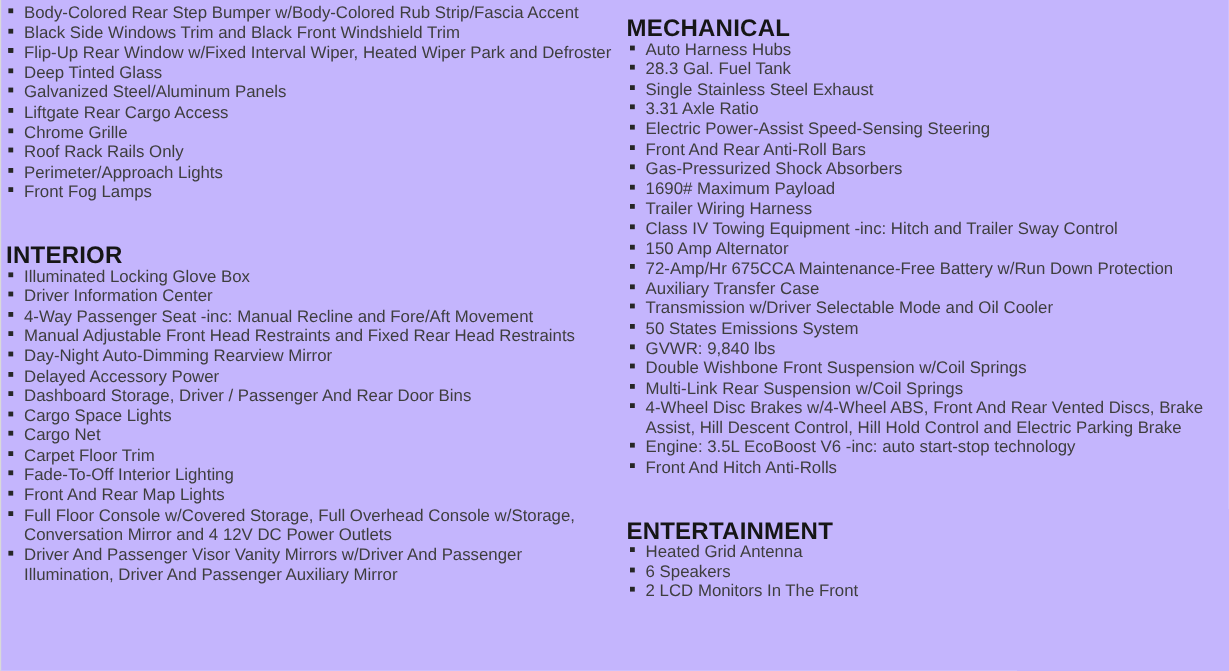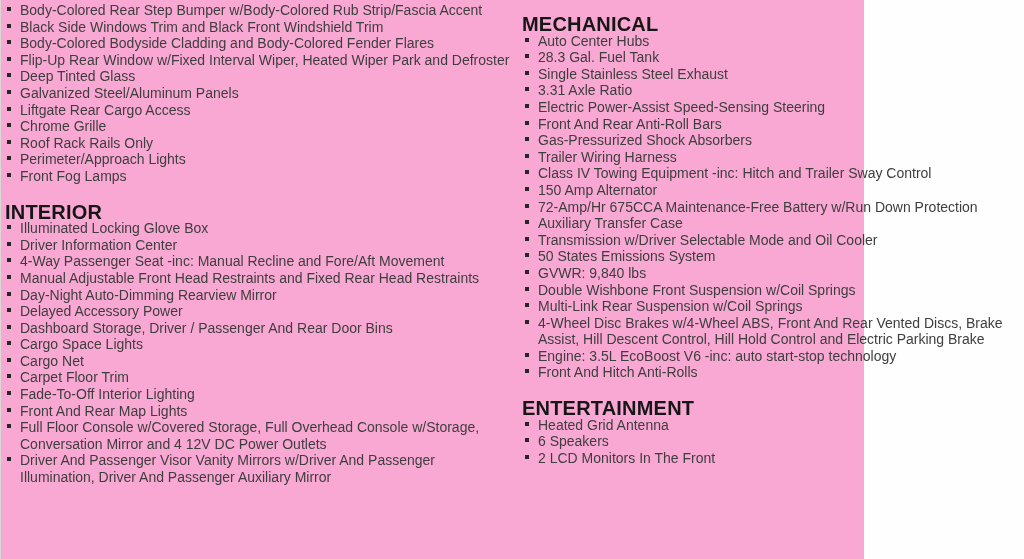--- a/index.html
+++ b/index.html
@@ -8,23 +8,23 @@
   }
   body {
     width: 1024px;
     height: 559px;
     background: #fefefe;
     font-family: "Liberation Sans", sans-serif;
     overflow: hidden;
   }
   .page {
     position: relative;
-    width: 864px;
+    width: 1024px;
     height: 559px;
-    background: #f9a8d4;
+    background: #c4b5fd;
   }
   .edge-line {
     position: absolute;
     left: 0;
     top: 0;
     width: 1px;
     height: 559px;
     background: #d9d9d9;
   }
   .col {
@@ -37,21 +37,21 @@
     left: 5px;
     top: 2px;
     width: 507px;
   }
   .col-right {
     left: 522px;
     top: 16px;
     width: 494px;
   }
   .sec + .sec {
-    margin-top: 19px;
+    margin-top: 37px;
   }
   .section-heading {
     margin: 0;
     font-size: 20px;
     line-height: 16.6px;
     font-weight: bold;
     color: #161616;
     letter-spacing: 0.2px;
   }
   ul.feature-list {
@@ -84,21 +84,21 @@
 </head>
 <body>
 
 <div class="page">
   <div class="edge-line"></div>
   <div class="col col-left" style="color: rgb(62, 62, 62);">
       <section class="sec">
         <ul class="feature-list">
           <li class="feature-item"><span class="bullet" style="background: rgb(38, 38, 38);"></span><span class="item-text">Body-Colored Rear Step Bumper w/Body-Colored Rub Strip/Fascia Accent</span></li>
           <li class="feature-item"><span class="bullet" style="background: rgb(38, 38, 38);"></span><span class="item-text">Black Side Windows Trim and Black Front Windshield Trim</span></li>
-          <li class="feature-item"><span class="bullet" style="background: rgb(38, 38, 38);"></span><span class="item-text">Body-Colored Bodyside Cladding and Body-Colored Fender Flares</span></li>
+          <li class="feature-item"><span class="bullet" style="background: rgb(38, 38, 38);"></span></li>
           <li class="feature-item"><span class="bullet" style="background: rgb(38, 38, 38);"></span><span class="item-text">Flip-Up Rear Window w/Fixed Interval Wiper, Heated Wiper Park and Defroster</span></li>
           <li class="feature-item"><span class="bullet" style="background: rgb(38, 38, 38);"></span><span class="item-text">Deep Tinted Glass</span></li>
           <li class="feature-item"><span class="bullet" style="background: rgb(38, 38, 38);"></span><span class="item-text">Galvanized Steel/Aluminum Panels</span></li>
           <li class="feature-item"><span class="bullet" style="background: rgb(38, 38, 38);"></span><span class="item-text">Liftgate Rear Cargo Access</span></li>
           <li class="feature-item"><span class="bullet" style="background: rgb(38, 38, 38);"></span><span class="item-text">Chrome Grille</span></li>
           <li class="feature-item"><span class="bullet" style="background: rgb(38, 38, 38);"></span><span class="item-text">Roof Rack Rails Only</span></li>
           <li class="feature-item"><span class="bullet" style="background: rgb(38, 38, 38);"></span><span class="item-text">Perimeter/Approach Lights</span></li>
           <li class="feature-item"><span class="bullet" style="background: rgb(38, 38, 38);"></span><span class="item-text">Front Fog Lamps</span></li>
         </ul>
       </section>
@@ -119,27 +119,28 @@
           <li class="feature-item"><span class="bullet" style="background: rgb(38, 38, 38);"></span><span class="item-text">Front And Rear Map Lights</span></li>
           <li class="feature-item"><span class="bullet" style="background: rgb(38, 38, 38);"></span><span class="item-text">Full Floor Console w/Covered Storage, Full Overhead Console w/Storage, Conversation Mirror and 4 12V DC Power Outlets</span></li>
           <li class="feature-item"><span class="bullet" style="background: rgb(38, 38, 38);"></span><span class="item-text">Driver And Passenger Visor Vanity Mirrors w/Driver And Passenger Illumination, Driver And Passenger Auxiliary Mirror</span></li>
         </ul>
       </section>
     </div>
   <div class="col col-right" style="color: rgb(62, 62, 62);">
       <section class="sec">
         <h2 class="section-heading" style="color: rgb(22, 22, 22);">MECHANICAL</h2>
         <ul class="feature-list">
-          <li class="feature-item"><span class="bullet" style="background: rgb(38, 38, 38);"></span><span class="item-text">Auto Center Hubs</span></li>
+          <li class="feature-item"><span class="bullet" style="background: rgb(38, 38, 38);"></span><span class="item-text">Auto Harness Hubs</span></li>
           <li class="feature-item"><span class="bullet" style="background: rgb(38, 38, 38);"></span><span class="item-text">28.3 Gal. Fuel Tank</span></li>
           <li class="feature-item"><span class="bullet" style="background: rgb(38, 38, 38);"></span><span class="item-text">Single Stainless Steel Exhaust</span></li>
           <li class="feature-item"><span class="bullet" style="background: rgb(38, 38, 38);"></span><span class="item-text">3.31 Axle Ratio</span></li>
           <li class="feature-item"><span class="bullet" style="background: rgb(38, 38, 38);"></span><span class="item-text">Electric Power-Assist Speed-Sensing Steering</span></li>
           <li class="feature-item"><span class="bullet" style="background: rgb(38, 38, 38);"></span><span class="item-text">Front And Rear Anti-Roll Bars</span></li>
           <li class="feature-item"><span class="bullet" style="background: rgb(38, 38, 38);"></span><span class="item-text">Gas-Pressurized Shock Absorbers</span></li>
+          <li class="feature-item"><span class="bullet" style="background: rgb(38, 38, 38);"></span><span class="item-text">1690# Maximum Payload</span></li>
           <li class="feature-item"><span class="bullet" style="background: rgb(38, 38, 38);"></span><span class="item-text">Trailer Wiring Harness</span></li>
           <li class="feature-item"><span class="bullet" style="background: rgb(38, 38, 38);"></span><span class="item-text">Class IV Towing Equipment -inc: Hitch and Trailer Sway Control</span></li>
           <li class="feature-item"><span class="bullet" style="background: rgb(38, 38, 38);"></span><span class="item-text">150 Amp Alternator</span></li>
           <li class="feature-item"><span class="bullet" style="background: rgb(38, 38, 38);"></span><span class="item-text">72-Amp/Hr 675CCA Maintenance-Free Battery w/Run Down Protection</span></li>
           <li class="feature-item"><span class="bullet" style="background: rgb(38, 38, 38);"></span><span class="item-text">Auxiliary Transfer Case</span></li>
           <li class="feature-item"><span class="bullet" style="background: rgb(38, 38, 38);"></span><span class="item-text">Transmission w/Driver Selectable Mode and Oil Cooler</span></li>
           <li class="feature-item"><span class="bullet" style="background: rgb(38, 38, 38);"></span><span class="item-text">50 States Emissions System</span></li>
           <li class="feature-item"><span class="bullet" style="background: rgb(38, 38, 38);"></span><span class="item-text">GVWR: 9,840 lbs</span></li>
           <li class="feature-item"><span class="bullet" style="background: rgb(38, 38, 38);"></span><span class="item-text">Double Wishbone Front Suspension w/Coil Springs</span></li>
           <li class="feature-item"><span class="bullet" style="background: rgb(38, 38, 38);"></span><span class="item-text">Multi-Link Rear Suspension w/Coil Springs</span></li>

